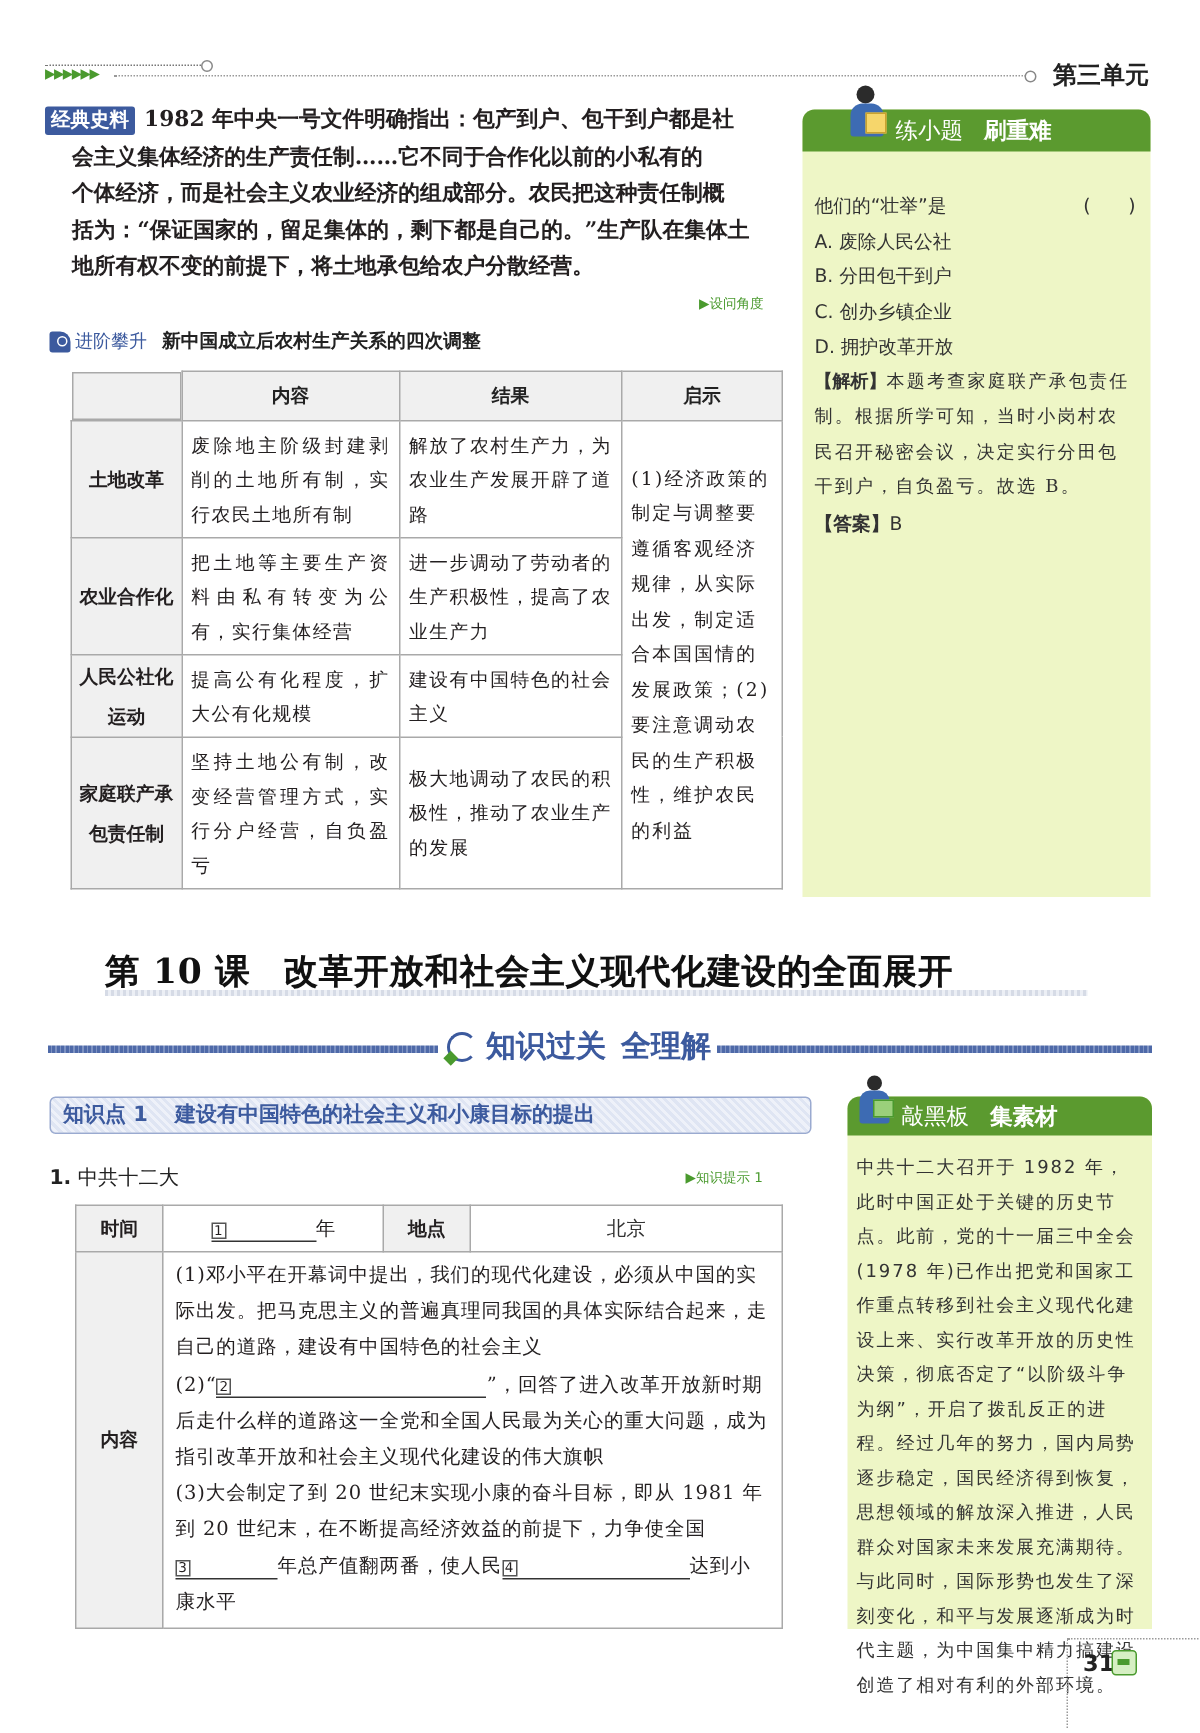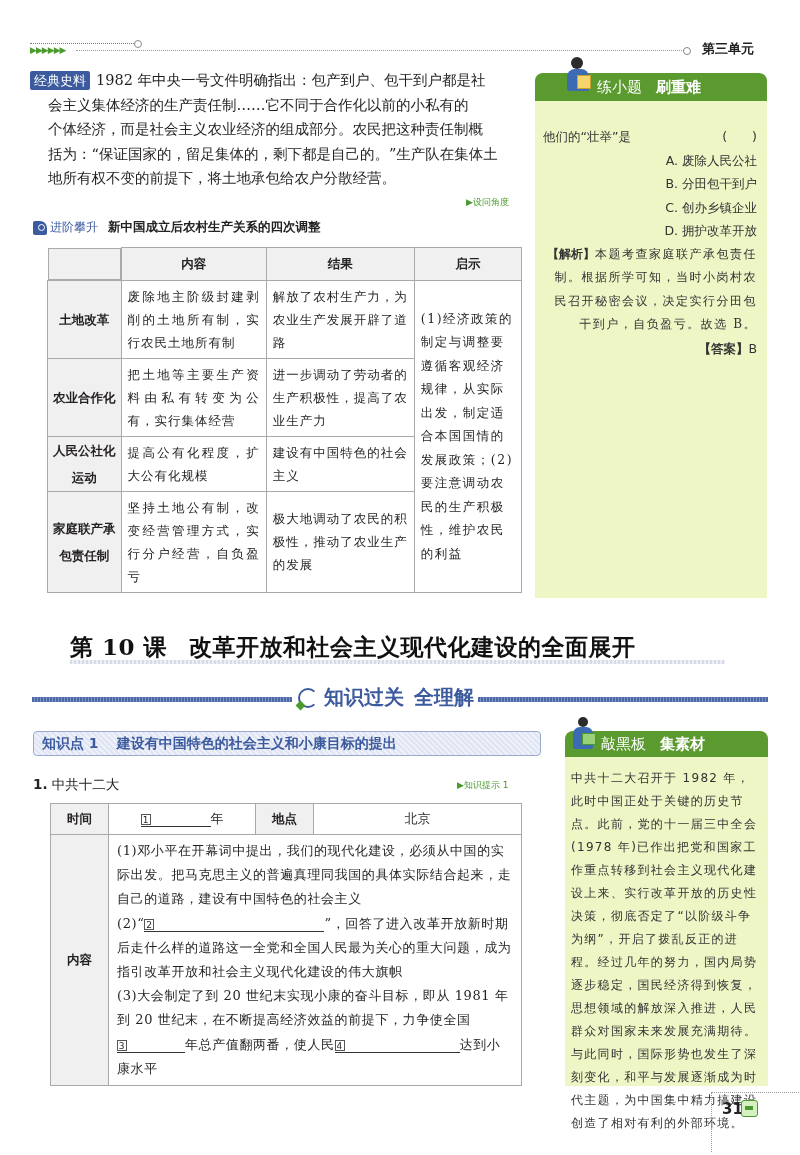--- a/index.html
+++ b/index.html
@@ -5,24 +5,24 @@
   * { box-sizing: border-box; margin: 0; padding: 0; }
   html, body { width: 800px; height: 1155px; background: #ffffff; overflow: hidden; }
   body { position: relative; font-family: "DejaVu Serif", "Liberation Serif", serif; color: #231f20; }
 
   
   .top-rule { position: absolute; left: 30px; top: 43px; width: 108px; border-top: 1px dotted #777; }
   .top-rule::after { content: ""; position: absolute; right: -4px; top: -4px; width: 6px; height: 6px; border: 1px solid #888; border-radius: 50%; background: #fff; }
   .arrows { position: absolute; left: 30px; top: 45px; font-size: 9px; color: #4a9a2e; letter-spacing: -1px; font-family: "DejaVu Sans", sans-serif; }
   .header-dots { position: absolute; left: 76px; top: 50px; width: 610px; border-top: 1px dotted #999; }
   .header-dots::after { content: ""; position: absolute; right: -5px; top: -4px; width: 6px; height: 6px; border: 1px solid #888; border-radius: 50%; background: #fff; }
-  .unit-title { position: absolute; left: 702px; top: 40px; font-size: 13px; font-weight: bold; font-family: "DejaVu Sans", sans-serif; color: #222; }
-
-  
-  .source { position: absolute; left: 30px; top: 68px; width: 490px; font-size: 14.5px; line-height: 24.5px; }
+  .unit-title { position: absolute; left: 702px; top: 40px; font-size: 16px; font-weight: bold; font-family: "DejaVu Sans", sans-serif; color: #222; }
+
+  
+  .source { position: absolute; left: 30px; top: 68px; width: 490px; font-size: 14.5px; line-height: 24.5px; font-weight: bold; }
   .source-tag { display: inline-block; background: #3c5a9e; color: #fff; font-family: "DejaVu Sans", sans-serif; font-size: 13px; padding: 0 4px; line-height: 19px; border-radius: 2px; margin-right: 6px; }
   .source .line { display: block; padding-left: 18px; }
   .source .line.first { padding-left: 0; }
   .hint-link { position: absolute; left: 466px; top: 196px; font-size: 9px; color: #4a9a2e; font-family: "DejaVu Sans", sans-serif; }
 
   
   .adv-heading { position: absolute; left: 33px; top: 219px; display: flex; align-items: center; font-family: "DejaVu Sans", sans-serif; }
   .adv-icon { width: 14px; height: 14px; background: #3c5a9e; border-radius: 2px 7px 2px 2px; margin-right: 3px; position: relative; }
   .adv-icon::after { content: ""; position: absolute; left: 5px; top: 3px; width: 5px; height: 5px; border: 1.5px solid #fff; border-radius: 50%; }
   .adv-tag { color: #3c5a9e; font-size: 12px; margin-right: 10px; }
@@ -32,21 +32,21 @@
   table.adv td, table.adv th { border: 1px solid #a9a9a9; vertical-align: middle; }
   table.adv th { background: #f0f0f0; font-family: "DejaVu Sans", sans-serif; font-weight: bold; font-size: 12.5px; height: 32px; text-align: center; color: #222; }
   table.adv td.rowhead { background: #f0f0f0; font-family: "DejaVu Sans", sans-serif; font-weight: bold; text-align: center; width: 73px; font-size: 12.5px; line-height: 27px; }
   table.adv td.cell { padding: 4px 6px; text-align: justify; letter-spacing: 1px; }
   table.adv td.insight { padding: 4px 6px; letter-spacing: 1.5px; width: 107px; line-height: 23.5px; }
   table.adv th.blank { width: 73px; }
   table.adv .c1 { width: 145px; }
   table.adv .c2 { width: 148px; }
 
   
-  .practice { position: absolute; left: 535px; top: 73px; width: 232px; height: 525px; background: #eef6c6; border-radius: 8px 8px 0 0; text-align: right; }
+  .practice { position: absolute; left: 535px; top: 73px; width: 232px; height: 525px; background: #eef6c6; border-radius: 8px 8px 0 0; }
   .practice-head { height: 28px; background: #5b9a2f; border-radius: 8px 8px 0 0; display: flex; align-items: center; padding-left: 62px; font-family: "DejaVu Sans", sans-serif; color: #fff; font-size: 15px; }
   .practice-head .b { font-weight: bold; margin-left: 14px; }
   .figure { position: absolute; left: 30px; top: -16px; width: 28px; height: 44px; }
   .figure .headc { position: absolute; left: 6px; top: 0; width: 12px; height: 12px; background: #2b2b2b; border-radius: 50%; }
   .figure .body { position: absolute; left: 2px; top: 12px; width: 22px; height: 22px; background: #3d6bb3; border-radius: 8px 8px 2px 2px; }
   .figure .book { position: absolute; left: 12px; top: 18px; width: 14px; height: 14px; background: #f6d66b; border: 1px solid #c8a230; }
   .practice-body { padding: 24px 10px 0 8px; font-family: "DejaVu Sans", sans-serif; font-size: 12.5px; line-height: 23.5px; color: #333; }
   .practice-body .q { display: flex; justify-content: space-between; }
   .practice-body .analysis { font-family: "DejaVu Serif", serif; letter-spacing: 1.5px; font-size: 12px; }
   .practice-body .lbl { font-weight: bold; font-family: "DejaVu Sans", sans-serif; letter-spacing: 0; }

